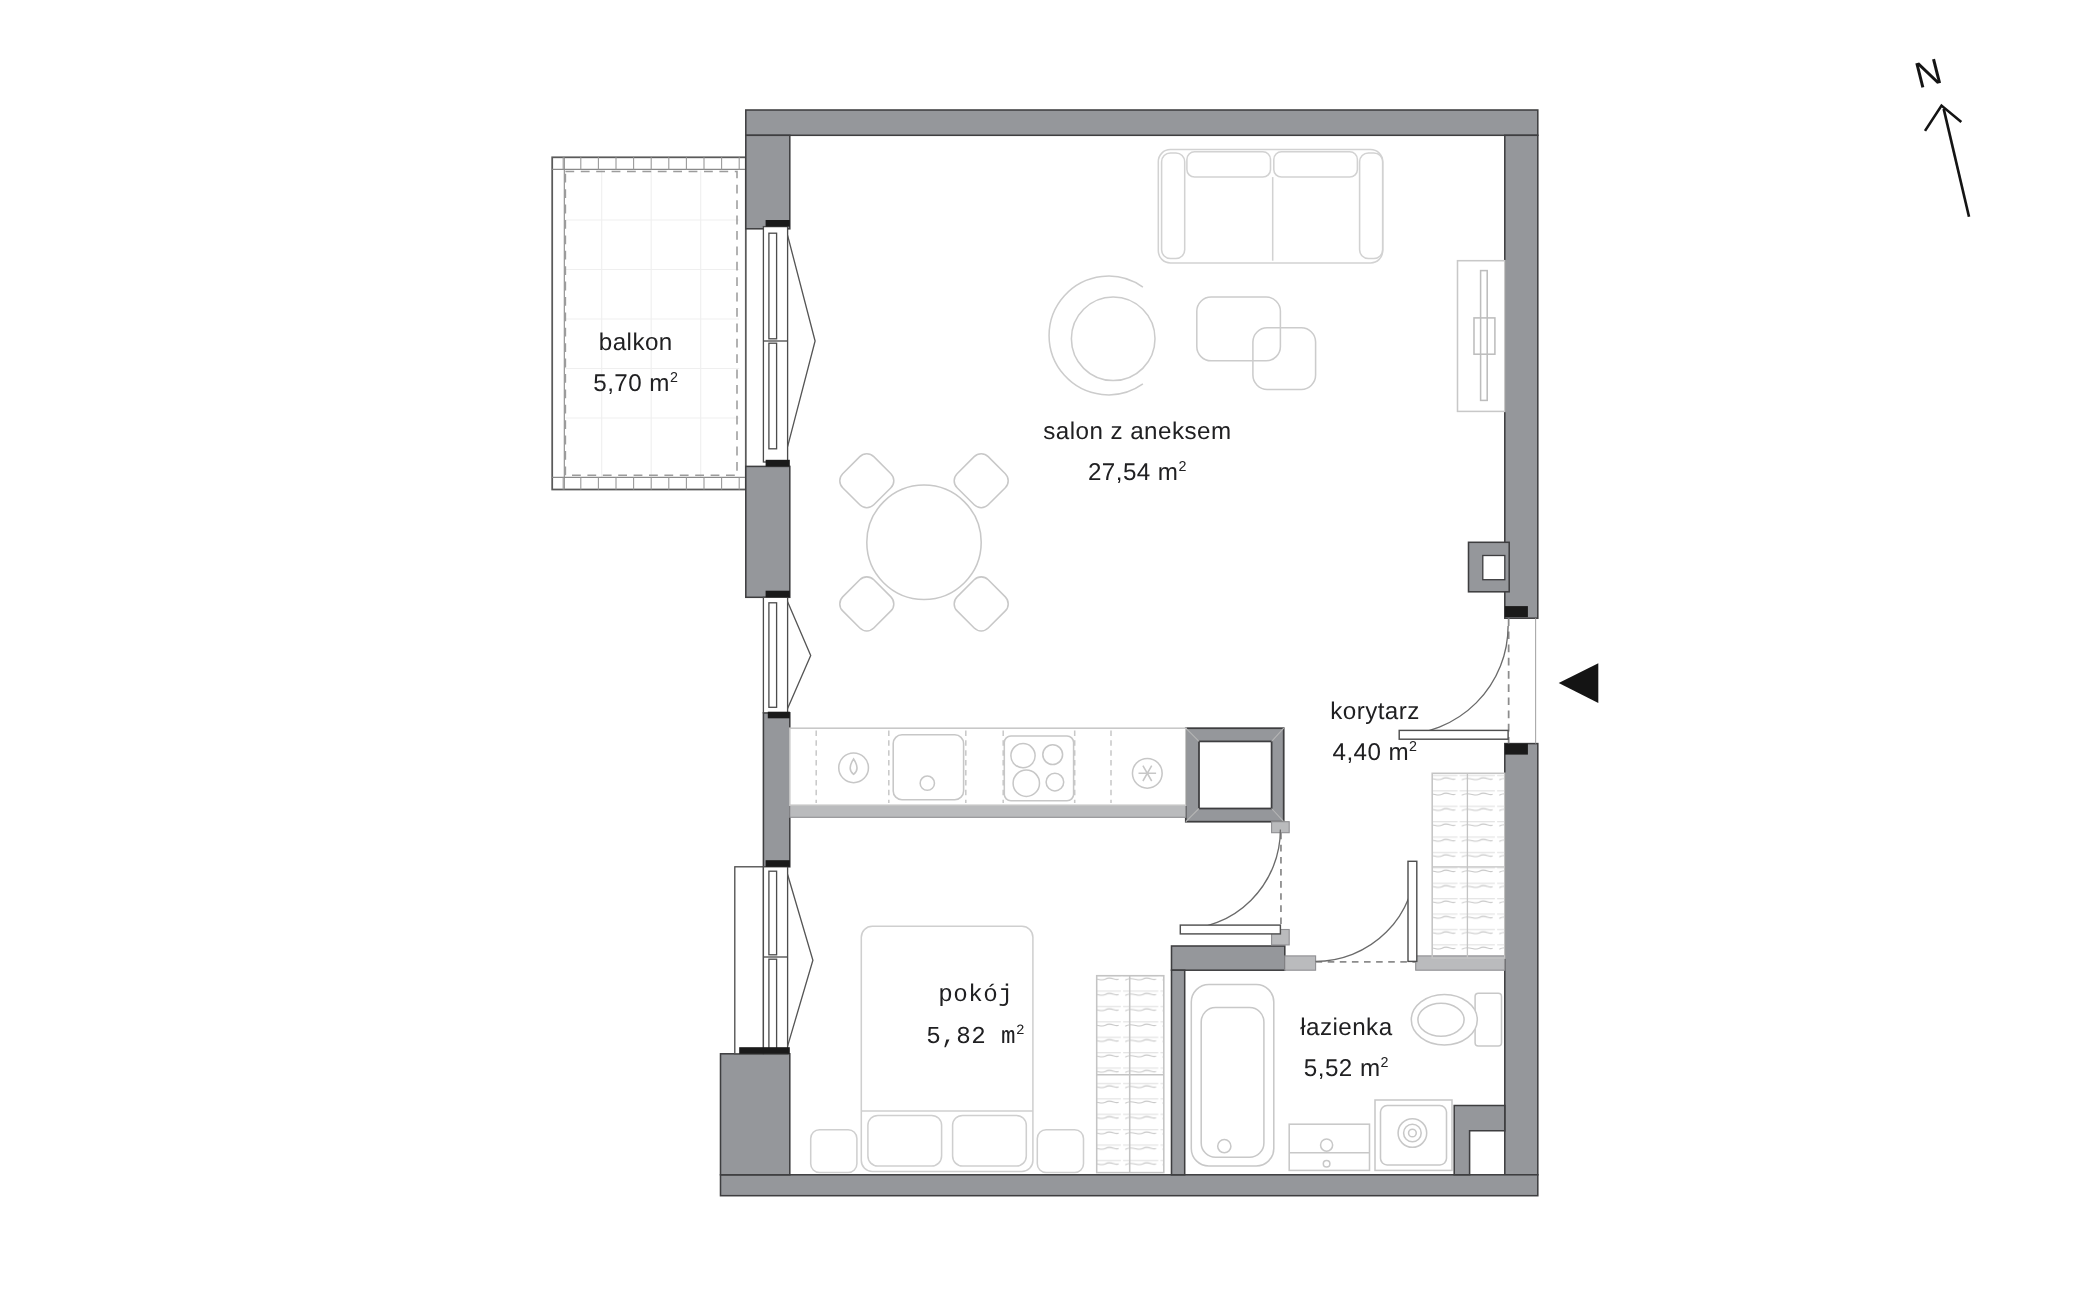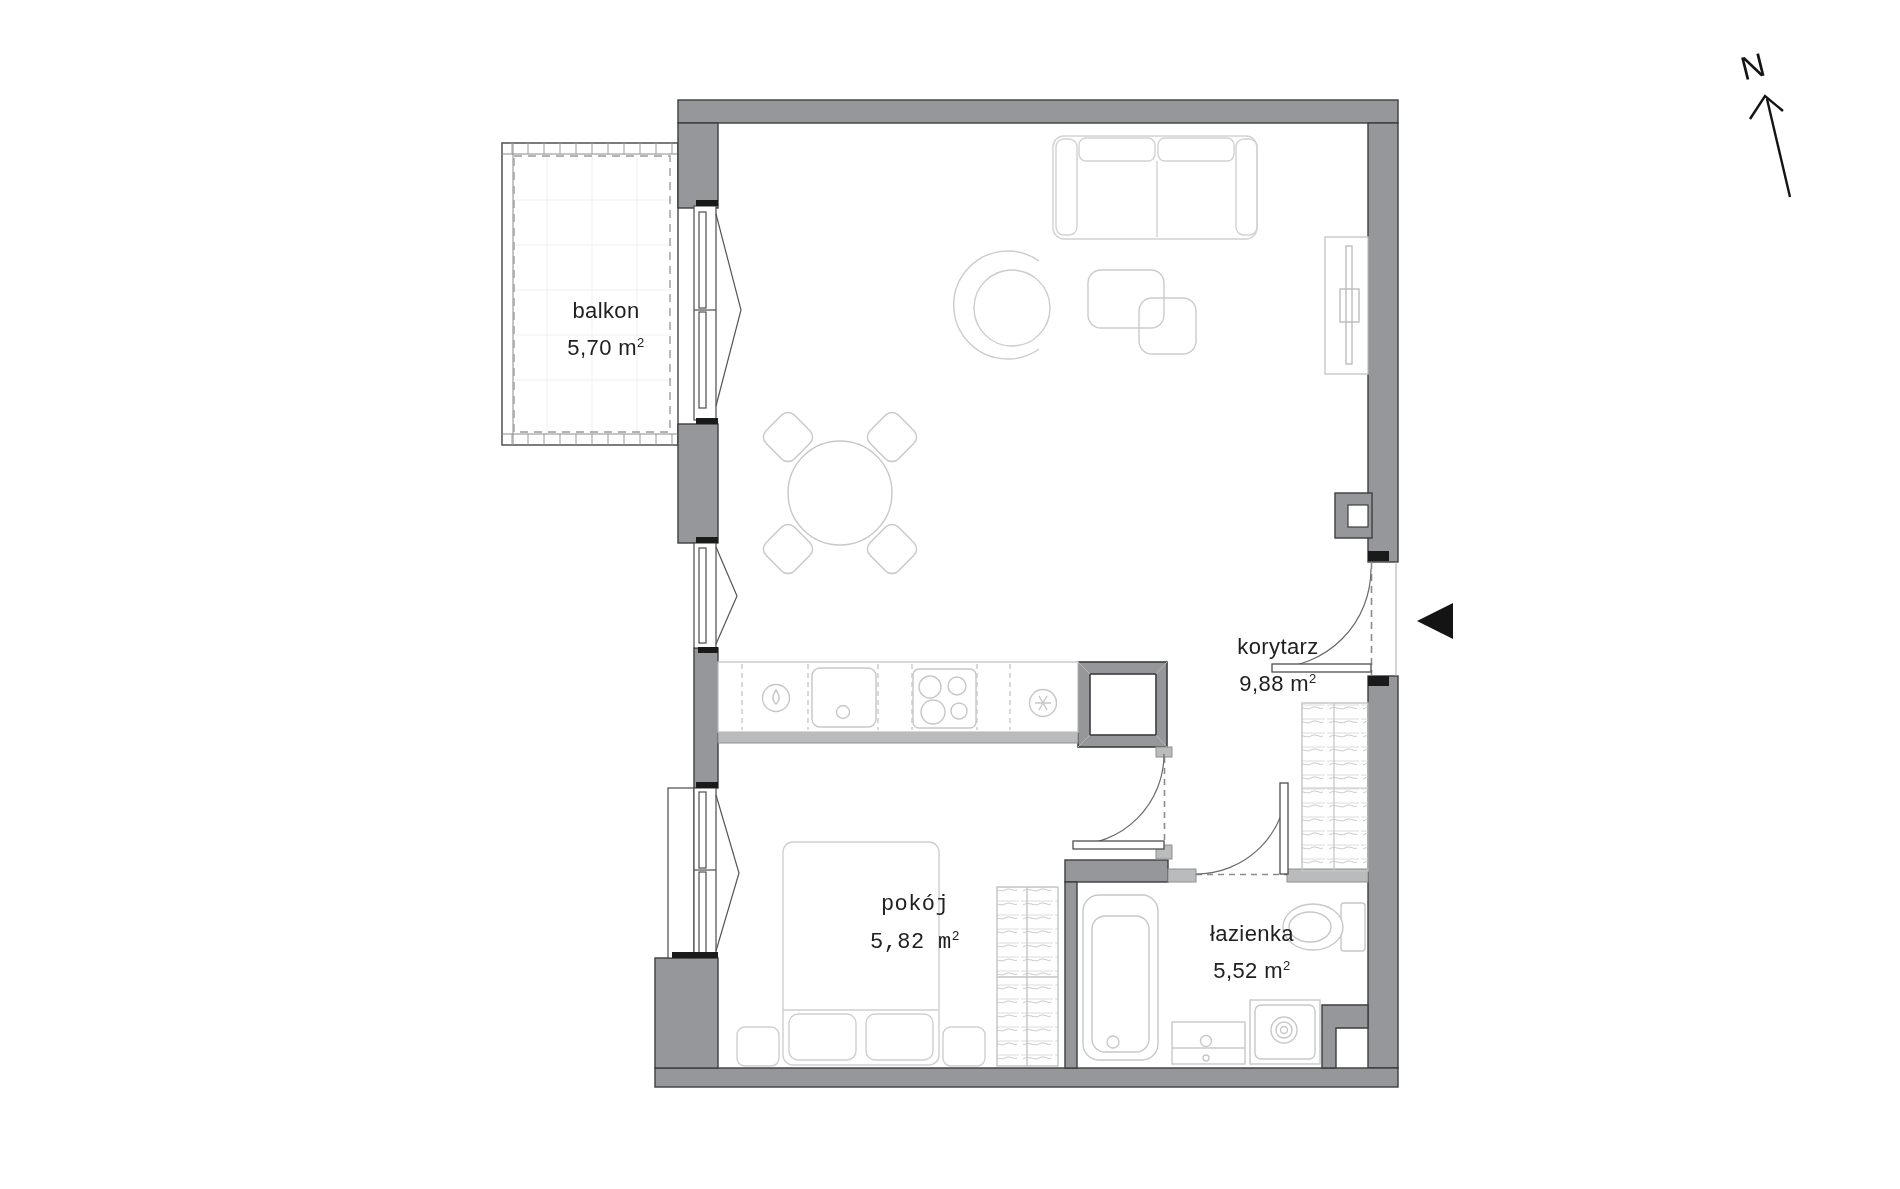--- a/index.html
+++ b/index.html
@@ -1,20 +1,20 @@
 <!DOCTYPE html>
 <html><head>
 <meta charset="utf-8">
 <style>
   html,body{margin:0;padding:0;background:#fff;}
   .stage{position:relative;width:1900px;height:1189px;background:#ffffff;overflow:hidden;
          font-family:"Liberation Sans", sans-serif;}
   .plan-svg{position:absolute;left:0;top:0;}
   .lbl{position:absolute;transform:translateX(-50%);text-align:center;
-       font-size:22px;line-height:32px;color:#202022;letter-spacing:.4px;white-space:nowrap;margin-left:28px;}
+       font-size:22px;line-height:32px;color:#202022;letter-spacing:.4px;white-space:nowrap;}
   .lbl sup{font-size:13px;}
   .compass-n{position:absolute;left:1741px;top:48px;font-size:33px;color:#141414;
              transform:rotate(-14deg);font-weight:400;}
 </style>
 </head>
 <body>
 
 <div class="stage">
 
 <svg class="plan-svg" width="1900" height="1189" viewBox="0 0 1900 1189">
@@ -223,23 +223,27 @@
   <g stroke="#141414" stroke-width="2.4" fill="none">
     <path d="M1790 197 L1767 99"></path>
     <path d="M1750 119 L1765 96 L1783 111"></path>
   </g>
 </svg>
 
   <div class="lbl" style="left:578px;top:295px;">
     <div>balkon</div>
     <div><span>5,70 m</span><sup>2</sup></div>
   </div>
+  <div class="lbl" style="left:1034px;top:376px;">
+    <div>salon z aneksem</div>
+    <div><span>27,54 m</span><sup>2</sup></div>
+  </div>
   <div class="lbl" style="left:1250px;top:631px;">
     <div>korytarz</div>
-    <div><span>9,88 m</span><sup>2</sup></div>
+    <div><span>4,40 m</span><sup>2</sup></div>
   </div>
   <div class="lbl" style="left:887px;top:889px;font-family:Liberation Mono, monospace;">
     <div>pokój</div>
     <div><span>5,82 m</span><sup>2</sup></div>
   </div>
   <div class="lbl" style="left:1224px;top:918px;">
     <div>łazienka</div>
     <div><span>5,52 m</span><sup>2</sup></div>
   </div>
 

